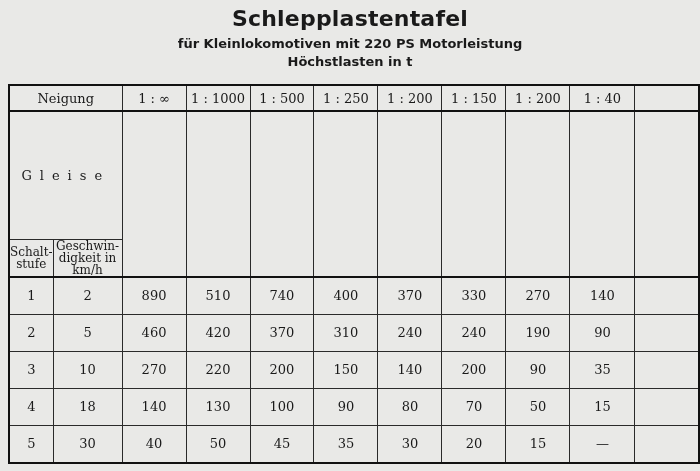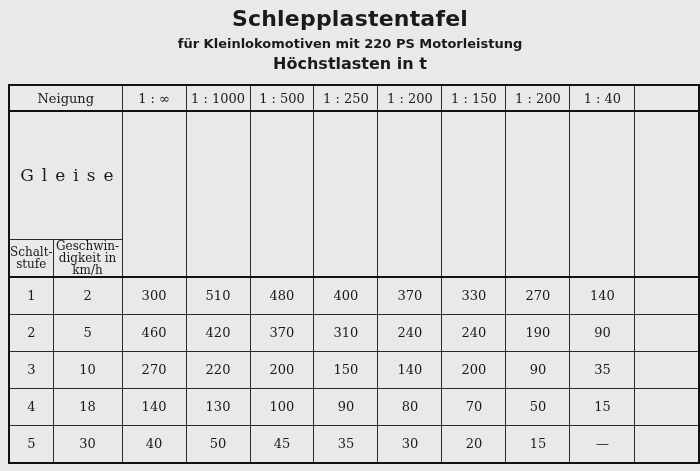--- a/index.html
+++ b/index.html
@@ -1,25 +1,25 @@
 <!DOCTYPE html>
 <html><head>
 <meta charset="utf-8">
 <style>
   html, body { margin:0; padding:0; }
   body { width:700px; height:471px; background:#e9e9e7; position:relative; overflow:hidden; font-family:"DejaVu Serif", serif; color:#1a1a1a; }
   .title { position:absolute; left:0; width:700px; text-align:center; font-family:"DejaVu Sans", sans-serif; font-weight:bold; }
   .t1 { top:6px; font-size:22px; letter-spacing:0.2px; }
   .t2 { top:36px; font-size:13px; }
-  .t3 { top:54px; font-size:16px; }
+  .t3 { top:54px; font-size:13px; }
   table { position:absolute; left:8px; top:84px; border-collapse:collapse; table-layout:fixed; }
   td { border:1px solid #2a2a2a; text-align:center; vertical-align:middle; font-size:13px; padding:0; }
   table { border:2px solid #111; }
   .hdr td { height:24px; border-bottom:2px solid #111; }
-  .gleise { font-size:17px; letter-spacing:8px;text-align:right; }
+  .gleise { font-size:13px; letter-spacing:8px; }
   .small { font-size:12px; line-height:12px; }
   .data td { height:36px; }
   .thick-b { border-bottom:2px solid #111; }
 </style>
 </head>
 <body>
 
 <div class="title t1">Schlepplastentafel</div>
 <div class="title t2">für Kleinlokomotiven mit 220 PS Motorleistung</div>
 <div class="title t3">Höchstlasten in t</div>
@@ -63,23 +63,23 @@
     <td rowspan="2" class="thick-b"></td>
     <td rowspan="2" class="thick-b"></td>
   </tr>
   <tr style="height:36px">
     <td class="small thick-b">Schalt-stufe</td>
     <td class="small thick-b">Geschwin-digkeit in km/h</td>
   </tr>
   <tr class="data">
     <td>1</td>
     <td>2</td>
-    <td>300</td>
+    <td>890</td>
     <td>510</td>
-    <td>480</td>
+    <td>740</td>
     <td>400</td>
     <td>370</td>
     <td>330</td>
     <td>270</td>
     <td>140</td>
     <td></td>
   </tr>
   <tr class="data">
     <td>2</td>
     <td>5</td>

